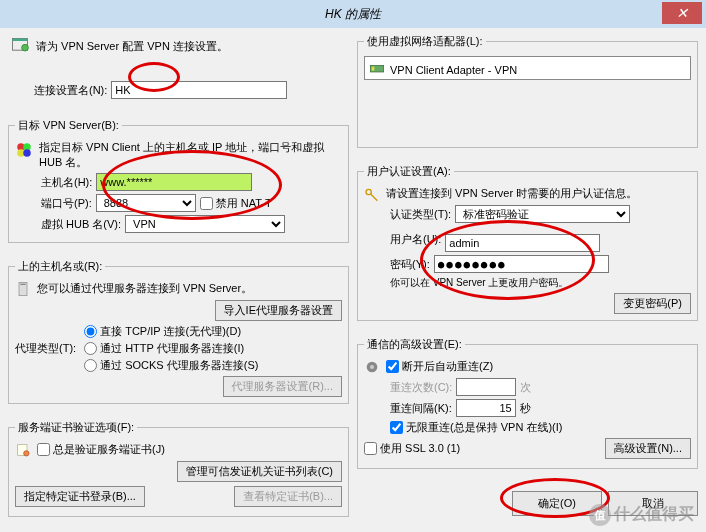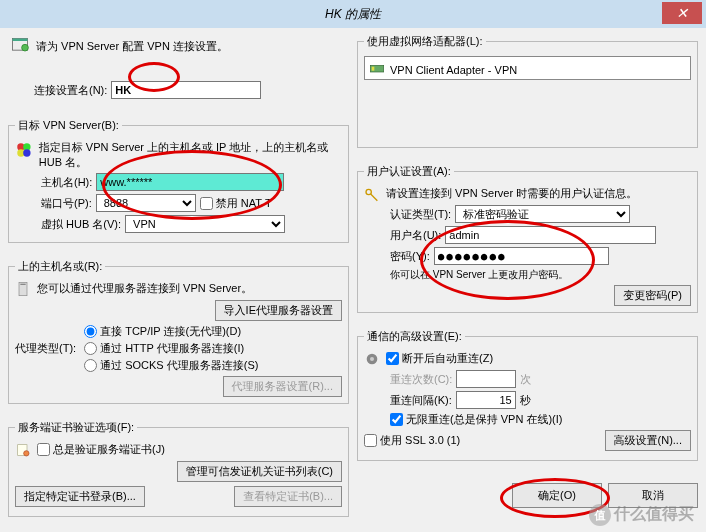--- a/index.html
+++ b/index.html
@@ -47,37 +47,37 @@
         <svg class="intro-icon" viewBox="0 0 24 24">
             <rect x="3" y="3" width="18" height="14" fill="#eee" stroke="#666"></rect>
             <rect x="3" y="3" width="18" height="3" fill="#4a8"></rect>
             <circle cx="18" cy="14" r="4" fill="#5b5" stroke="#383"></circle>
           </svg>
         <span>请为 VPN Server 配置 VPN 连接设置。</span>
       </div>
 
       <div class="row indent">
         <label>连接设置名(N):</label>
-        <input type="text" style="width: 150px; font-weight: bold;" value="HK">
+        <input type="text" style="width: 176px;" value="HK">
       </div>
 
       <fieldset>
         <legend>目标 VPN Server(B):</legend>
         <div class="section-with-icon">
           <svg class="intro-icon" viewBox="0 0 24 24">
               <circle cx="8" cy="8" r="5" fill="#d33"></circle>
               <circle cx="16" cy="8" r="5" fill="#3d3"></circle>
               <circle cx="8" cy="16" r="5" fill="#dd3"></circle>
               <circle cx="16" cy="16" r="5" fill="#33d"></circle>
             </svg>
-          <span style="font-size:11px">指定目标 VPN Server 上的主机名或 IP 地址，上的主机名或 HUB 名。</span>
+          <span style="font-size:11px">指定目标 VPN Client 上的主机名或 IP 地址，端口号和虚拟 HUB 名。</span>
         </div>
         <div class="row indent">
           <label>主机名(H):</label>
-          <input type="text" style="width: 188px; background: #5eead4;" value="www.******">
+          <input type="text" style="width: 156px; background: #bef264;" value="www.******">
         </div>
         <div class="row indent">
           <label>端口号(P):</label>
           <select style="width:100px"><option>8888</option></select>
           <label class="chk">
               <input type="checkbox" style="">
               <span>禁用 NAT-T</span>
             </label>
         </div>
         <div class="row indent">
@@ -173,21 +173,21 @@
               <path d="M10 12 L20 22" stroke="#c90" stroke-width="2"></path>
             </svg>
           <span>请设置连接到 VPN Server 时需要的用户认证信息。</span>
         </div>
         <div class="row indent">
           <label>认证类型(T):</label>
           <select style="width:175px"><option>标准密码验证</option></select>
         </div>
         <div class="row indent">
           <label>用户名(U):</label>
-          <input type="text" style="width: 211px;" value="admin">
+          <input type="text" style="width: 155px; margin-top: 8px;" value="admin">
         </div>
         <div class="row indent">
           <label>密码(Y):</label>
           <input type="text" class="pwd-dots" style="width: 175px;" value="●●●●●●●●">
         </div>
         <div class="row indent">
             <span style="font-size:10px">你可以在 VPN Server 上更改用户密码。</span>
           </div>
         <div class="right-align">
             <button class="btn">变更密码(P)</button>

